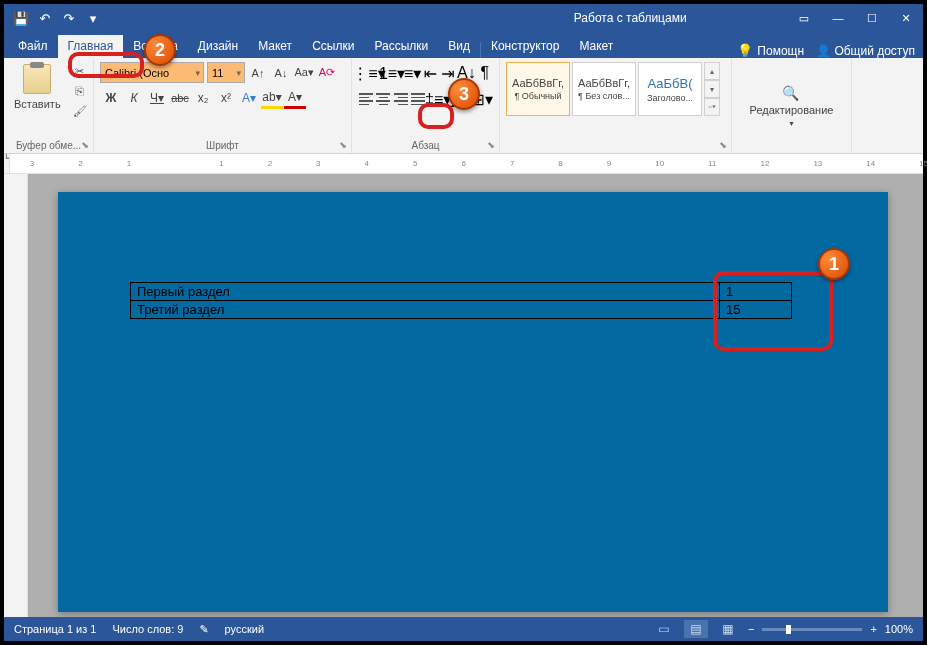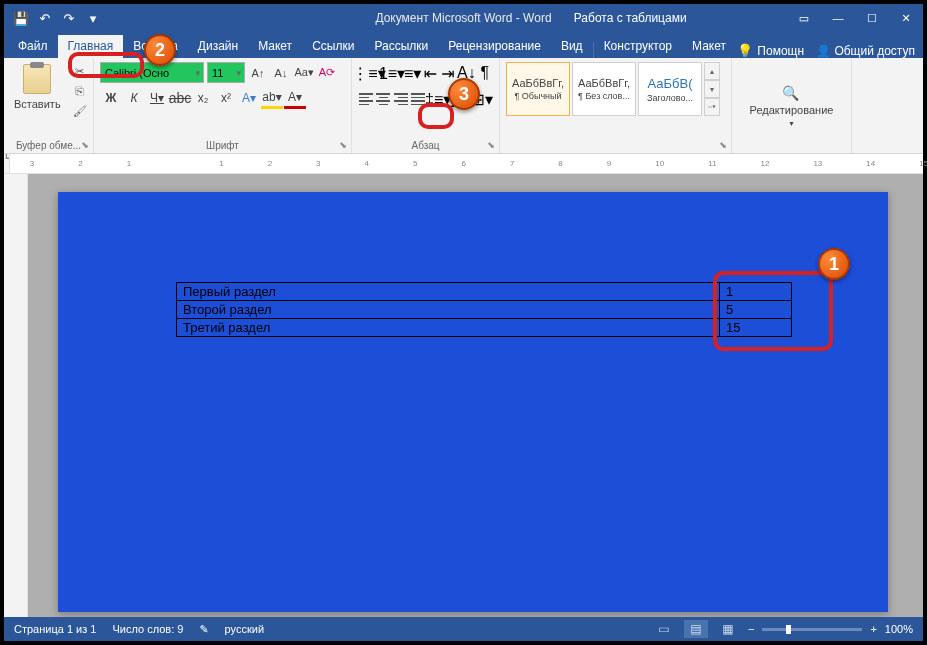--- a/index.html
+++ b/index.html
@@ -24,21 +24,21 @@
 .group-content { display: flex; gap: 2px; flex: 1; }
 .clipboard { width: 90px; }
 .paste-btn { display: flex; flex-direction: column; align-items: center; gap: 4px; padding: 2px 4px; }
 .paste-icon { width: 28px; height: 30px; background: linear-gradient(#f8e6b8, #e8d090); border: 1px solid #c9b070; border-radius: 2px; position: relative; }
 .paste-icon::before { content: ""; position: absolute; top: -3px; left: 6px; width: 14px; height: 6px; background: #888; border-radius: 2px; }
 .paste-label { font-size: 11px; color: #444; }
 .clip-small { display: flex; flex-direction: column; gap: 2px; padding-left: 4px; }
 .small-btn { width: 18px; height: 18px; display: flex; align-items: center; justify-content: center; font-size: 11px; color: #555; }
 .font-group { width: 258px; }
 .font-row1 { display: flex; gap: 3px; align-items: center; }
-.font-combo { height: 21px; border: 1px solid #ababab; background: #22c55e; font-size: 11px; padding: 0 18px 0 4px; display: flex; align-items: center; position: relative; }
+.font-combo { height: 21px; border: 1px solid #ababab; background: #fdba74; font-size: 11px; padding: 0 18px 0 4px; display: flex; align-items: center; position: relative; }
 .font-combo::after { content: "▾"; position: absolute; right: 3px; font-size: 9px; color: #666; }
 .font-name { width: 104px; }
 .font-size { width: 38px; }
 .tiny-btn { width: 20px; height: 20px; display: flex; align-items: center; justify-content: center; font-size: 11px; color: #444; }
 .font-row2 { display: flex; gap: 1px; align-items: center; margin-top: 4px; }
 .fmt-btn { width: 22px; height: 22px; display: flex; align-items: center; justify-content: center; font-size: 12px; color: #444; }
 .para-group { width: 148px; }
 .para-row { display: flex; gap: 1px; }
 .align-btn { width: 22px; height: 22px; display: flex; align-items: center; justify-content: center; position: relative; }
 .align-lines { width: 14px; height: 12px; display: flex; flex-direction: column; justify-content: space-between; }
@@ -49,21 +49,21 @@
 .style-sample { font-size: 11px; }
 .style-nav { width: 16px; display: flex; flex-direction: column; }
 .style-nav-btn { height: 18px; border: 1px solid #d0d0d0; display: flex; align-items: center; justify-content: center; font-size: 8px; color: #666; }
 .edit-group { width: 120px; display: flex; flex-direction: column; align-items: center; justify-content: center; gap: 3px; font-size: 11px; color: #444; }
 .ruler-area { height: 20px; background: #fff; border-bottom: 1px solid #e0e0e0; display: flex; font-size: 8px; color: #888; }
 .ruler-v-gutter { width: 24px; background: #f3f3f3; border-right: 1px solid #e0e0e0; }
 .ruler-h { flex: 1; display: flex; align-items: center; padding-left: 20px; gap: 44px; }
 .workspace { flex: 1; background: #afafaf; display: flex; overflow: hidden; }
 .ruler-v { width: 24px; background: #f3f3f3; border-right: 1px solid #e0e0e0; }
 .page-area { flex: 1; padding: 18px 30px; position: relative; }
-.page { width: 830px; height: 420px; background: #1d4ed8; box-shadow: 0 2px 8px rgba(0,0,0,0.3); padding: 90px 96px 20px 118px; position: relative; }
+.page { width: 830px; height: 420px; background: #0369a1; box-shadow: 0 2px 8px rgba(0,0,0,0.3); padding: 90px 96px 20px 72px; position: relative; }
 .doc-table { border-collapse: collapse; width: 100%; font-size: 13px; }
 .doc-table td { border: 1px solid #000; padding: 1px 6px; height: 18px; }
 .doc-table td.col2 { width: 72px; }
 .statusbar { height: 24px; background: #2b579a; color: #fff; display: flex; align-items: center; font-size: 11px; padding: 0 10px; gap: 16px; }
 .statusbar-right { margin-left: auto; display: flex; align-items: center; gap: 8px; }
 .view-btn { width: 24px; height: 18px; display: flex; align-items: center; justify-content: center; color: #cde; font-size: 12px; }
 .view-btn.active { background: #4a72ad; }
 .zoom-slider { width: 100px; height: 3px; background: #6a8abd; position: relative; }
 .zoom-thumb { position: absolute; left: 24px; top: -3px; width: 5px; height: 9px; background: #fff; }
 
@@ -78,39 +78,37 @@
 
 <div class="window">
 
   <div class="titlebar">
     <div class="qat">
       <div class="qat-btn">💾</div>
       <div class="qat-btn">↶</div>
       <div class="qat-btn">↷</div>
       <div class="qat-btn">▾</div>
     </div>
-    <div class="titlebar-title">Документ Microsoft Word - Word</div>
     <div class="table-tools-title">Работа с таблицами</div>
     <div class="win-controls">
       <div class="win-btn">▭</div>
       <div class="win-btn">—</div>
       <div class="win-btn">☐</div>
       <div class="win-btn">✕</div>
     </div>
   </div>
 
   <div class="tabs">
     <div class="tab">Файл</div>
     <div class="tab active">Главная</div>
     <div class="tab">Вставка</div>
     <div class="tab">Дизайн</div>
     <div class="tab">Макет</div>
     <div class="tab">Ссылки</div>
     <div class="tab">Рассылки</div>
-    <div class="tab">Рецензирование</div>
     <div class="tab">Вид</div>
     <div class="tab-sep"></div>
     <div class="tab">Конструктор</div>
     <div class="tab">Макет</div>
     <div class="help-share">
       <span><span class="lightbulb">💡</span> <span>Помощн</span></span>
       <span>👤 <span>Общий доступ</span></span>
     </div>
   </div>
 
@@ -139,21 +137,21 @@
           <div class="font-combo font-size">11</div>
           <div class="tiny-btn">A↑</div>
           <div class="tiny-btn">A↓</div>
           <div class="tiny-btn">Aa▾</div>
           <div class="tiny-btn" style="color:#c06;">A⟳</div>
         </div>
         <div class="font-row2">
           <div class="fmt-btn" style="font-weight:bold">Ж</div>
           <div class="fmt-btn" style="font-style:italic">К</div>
           <div class="fmt-btn" style="text-decoration:underline"><span>Ч</span>▾</div>
-          <div class="fmt-btn" style="text-decoration:line-through;font-size:14px">abc</div>
+          <div class="fmt-btn" style="text-decoration:line-through;font-size:11px">abc</div>
           <div class="fmt-btn">x₂</div>
           <div class="fmt-btn">x²</div>
           <div class="fmt-btn" style="color:#3a7bd5">A▾</div>
           <div class="fmt-btn" style="border-bottom:3px solid #ffd700">ab▾</div>
           <div class="fmt-btn" style="border-bottom:3px solid #c00">A▾</div>
         </div>
       </div>
       <div class="group-label">Шрифт</div>
       <div class="dialog-launcher">⬊</div>
     </div>
@@ -270,24 +268,20 @@
     <div class="ruler-v"></div>
     <div class="page-area">
       <div class="page">
         <table class="doc-table">
           <tbody>
               <tr>
             <td>Первый раздел</td>
             <td class="col2">1</td>
           </tr>
           <tr>
-            <td>Второй раздел</td>
-            <td class="col2">5</td>
-          </tr>
-          <tr>
             <td>Третий раздел</td>
             <td class="col2">15</td>
           </tr>
         </tbody>
           </table>
       </div>
     </div>
   </div>
 
   <div class="statusbar">

